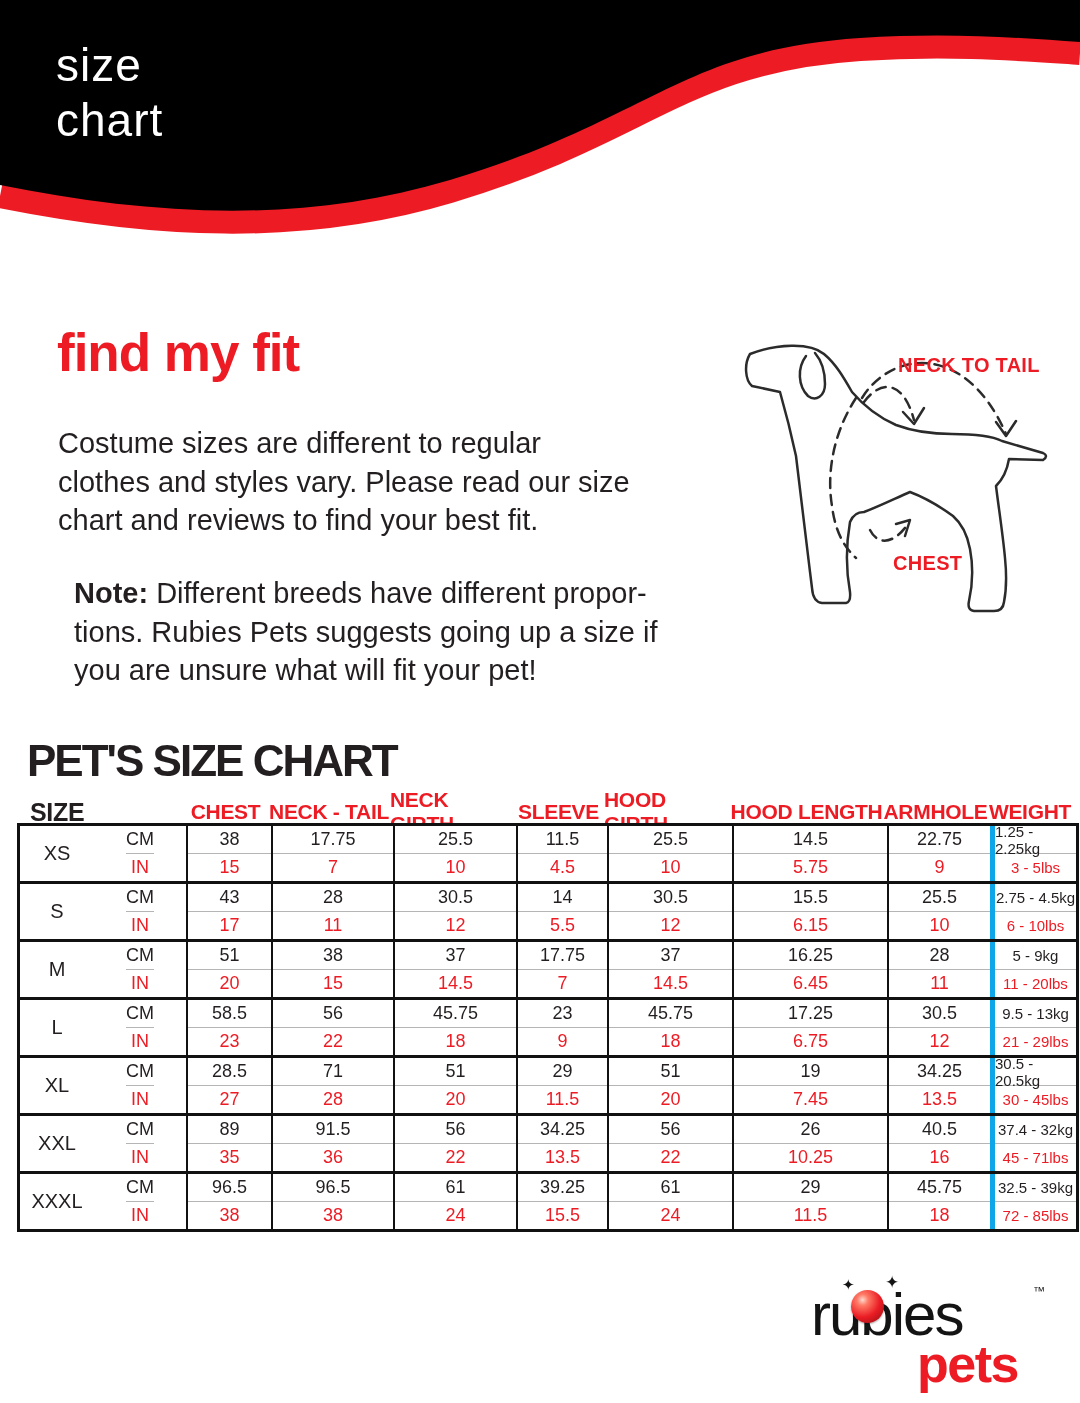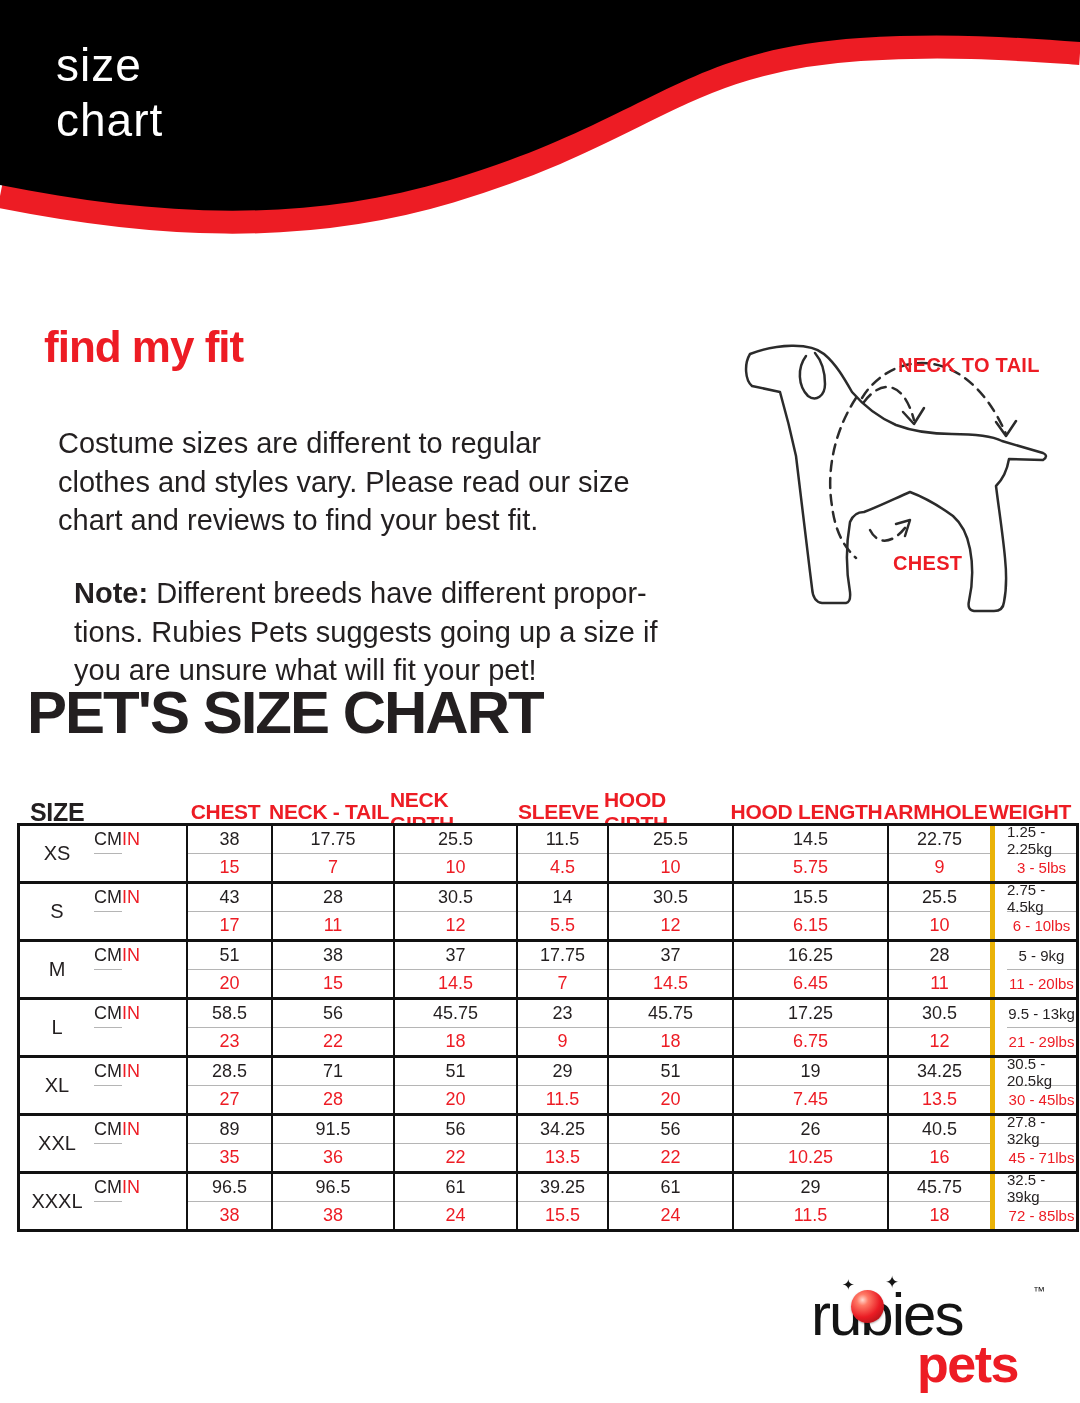--- a/index.html
+++ b/index.html
@@ -10,22 +10,22 @@
   }
   
   .wave-wrap{position:absolute;left:0;top:0;width:1080px;height:250px;}
   .header-title{
     position:absolute;left:56px;top:38px;color:#fff;
     font-size:46px;line-height:1.2;letter-spacing:1px;font-weight:400;
     white-space:pre-line;z-index:2;
   }
   
   .fmf-heading{
-    position:absolute;left:44px;top:322px;margin:0;color:var(--red);
-    font-size:44px;font-weight:700;letter-spacing:-1px;
+    position:absolute;left:57px;top:322px;margin:0;color:var(--red);
+    font-size:53px;font-weight:700;letter-spacing:-1px;
   }
   .intro{
     position:absolute;left:58px;top:424px;margin:0;color:var(--ink);
     font-size:29px;line-height:1.33;white-space:pre-line;width:700px;
   }
   .note{
     position:absolute;left:58px;top:558px;margin:16px;color:var(--ink);
     font-size:29px;line-height:1.33;width:700px;
   }
   .note .note-text{white-space:pre-line;}
@@ -34,43 +34,43 @@
   .dog-wrap{position:absolute;left:740px;top:340px;width:340px;height:315px;}
   .dog-wrap svg{position:absolute;left:0;top:0;}
   .diagram-label{
     position:absolute;color:var(--red);font-weight:700;font-size:20px;
     letter-spacing:0.3px;white-space:nowrap;
   }
   .lbl-necktail{left:158px;top:14px;}
   .lbl-chest{left:153px;top:212px;}
   
   .chart-heading{
-    position:absolute;left:27px;top:678px;margin:0;color:var(--ink);
-    font-size:60px;font-weight:700;letter-spacing:-2px;
+    position:absolute;left:27px;top:736px;margin:0;color:var(--ink);
+    font-size:44px;font-weight:700;letter-spacing:-2px;
   }
   
   .cols{display:grid;grid-template-columns:166px 85px 122px 123px 91px 125px 155px 103px 86px;}
   .table-header{position:absolute;left:17px;top:788px;width:1056px;height:32px;}
   .hcell{display:flex;align-items:center;justify-content:center;
     color:var(--red);font-weight:700;font-size:21px;letter-spacing:-0.3px;}
   .hcell.size{justify-content:flex-start;padding-left:13px;color:var(--ink);font-size:25px;}
   .size-table{position:absolute;left:17px;top:823px;width:1056px;
     border:3px solid #111;background:#fff;}
   .t-group{border-top:3px solid #111;}
   .t-group:first-child{border-top:none;}
   .cell{border-left:2px solid #111;display:flex;flex-direction:column;box-sizing:border-box;}
   .cell.size-cell{border-left:none;flex-direction:row;}
-  .cell.weight-cell{border-left:5px solid #eab308;padding-left:12px;}
+  .cell.weight-cell{border-left:5px solid #0ea5e9;}
   .sub{height:27px;display:flex;align-items:center;justify-content:center;font-size:18px;}
   .sub.cm{color:var(--ink);border-bottom:1px solid #b5b5b5;}
   .sub.in{color:var(--red);}
   .weight-cell .sub{font-size:15px;}
   .size-label{width:74px;display:flex;align-items:center;justify-content:center;
     font-weight:400;font-size:20px;color:var(--ink);}
-  .unit-stack{flex:1;display:flex;}
+  .unit-stack{flex:1;display:flex;flex-direction:column;align-items:center;}
   .unit{height:27px;display:flex;align-items:center;justify-content:center;font-size:18px;}
   .unit.cm{color:var(--ink);border-bottom:1px solid #b5b5b5;}
   .unit.in{color:var(--red);}
   
   .logo{position:absolute;left:795px;top:1268px;width:285px;height:135px;}
   .logo-rubies{position:absolute;left:16px;top:12px;color:#141414;
     font-size:60px;font-weight:400;letter-spacing:-2px;}
   .logo-tm{position:absolute;left:238px;top:16px;font-size:12px;color:#141414;}
   .logo-gem{position:absolute;left:56px;top:22px;width:33px;height:33px;border-radius:50%;
     background:radial-gradient(circle at 35% 30%, #ffd9cf 0%, #ff7a66 18%, #ea1c24 55%, #8f0e13 100%);
@@ -377,21 +377,21 @@
       </div>
       <div class="cell">
         <div class="sub cm">26</div>
         <div class="sub in">10.25</div>
       </div>
       <div class="cell">
         <div class="sub cm">40.5</div>
         <div class="sub in">16</div>
       </div>
       <div class="cell weight-cell">
-        <div class="sub cm">27.8 - 32kg</div>
+        <div class="sub cm">37.4 - 32kg</div>
         <div class="sub in">45 - 71lbs</div>
       </div>
     </div>
     <div class="t-group cols">
       <div class="cell size-cell">
         <div class="size-label">XXXL</div>
         <div class="unit-stack">
           <div class="unit cm">CM</div>
           <div class="unit in">IN</div>
         </div>

